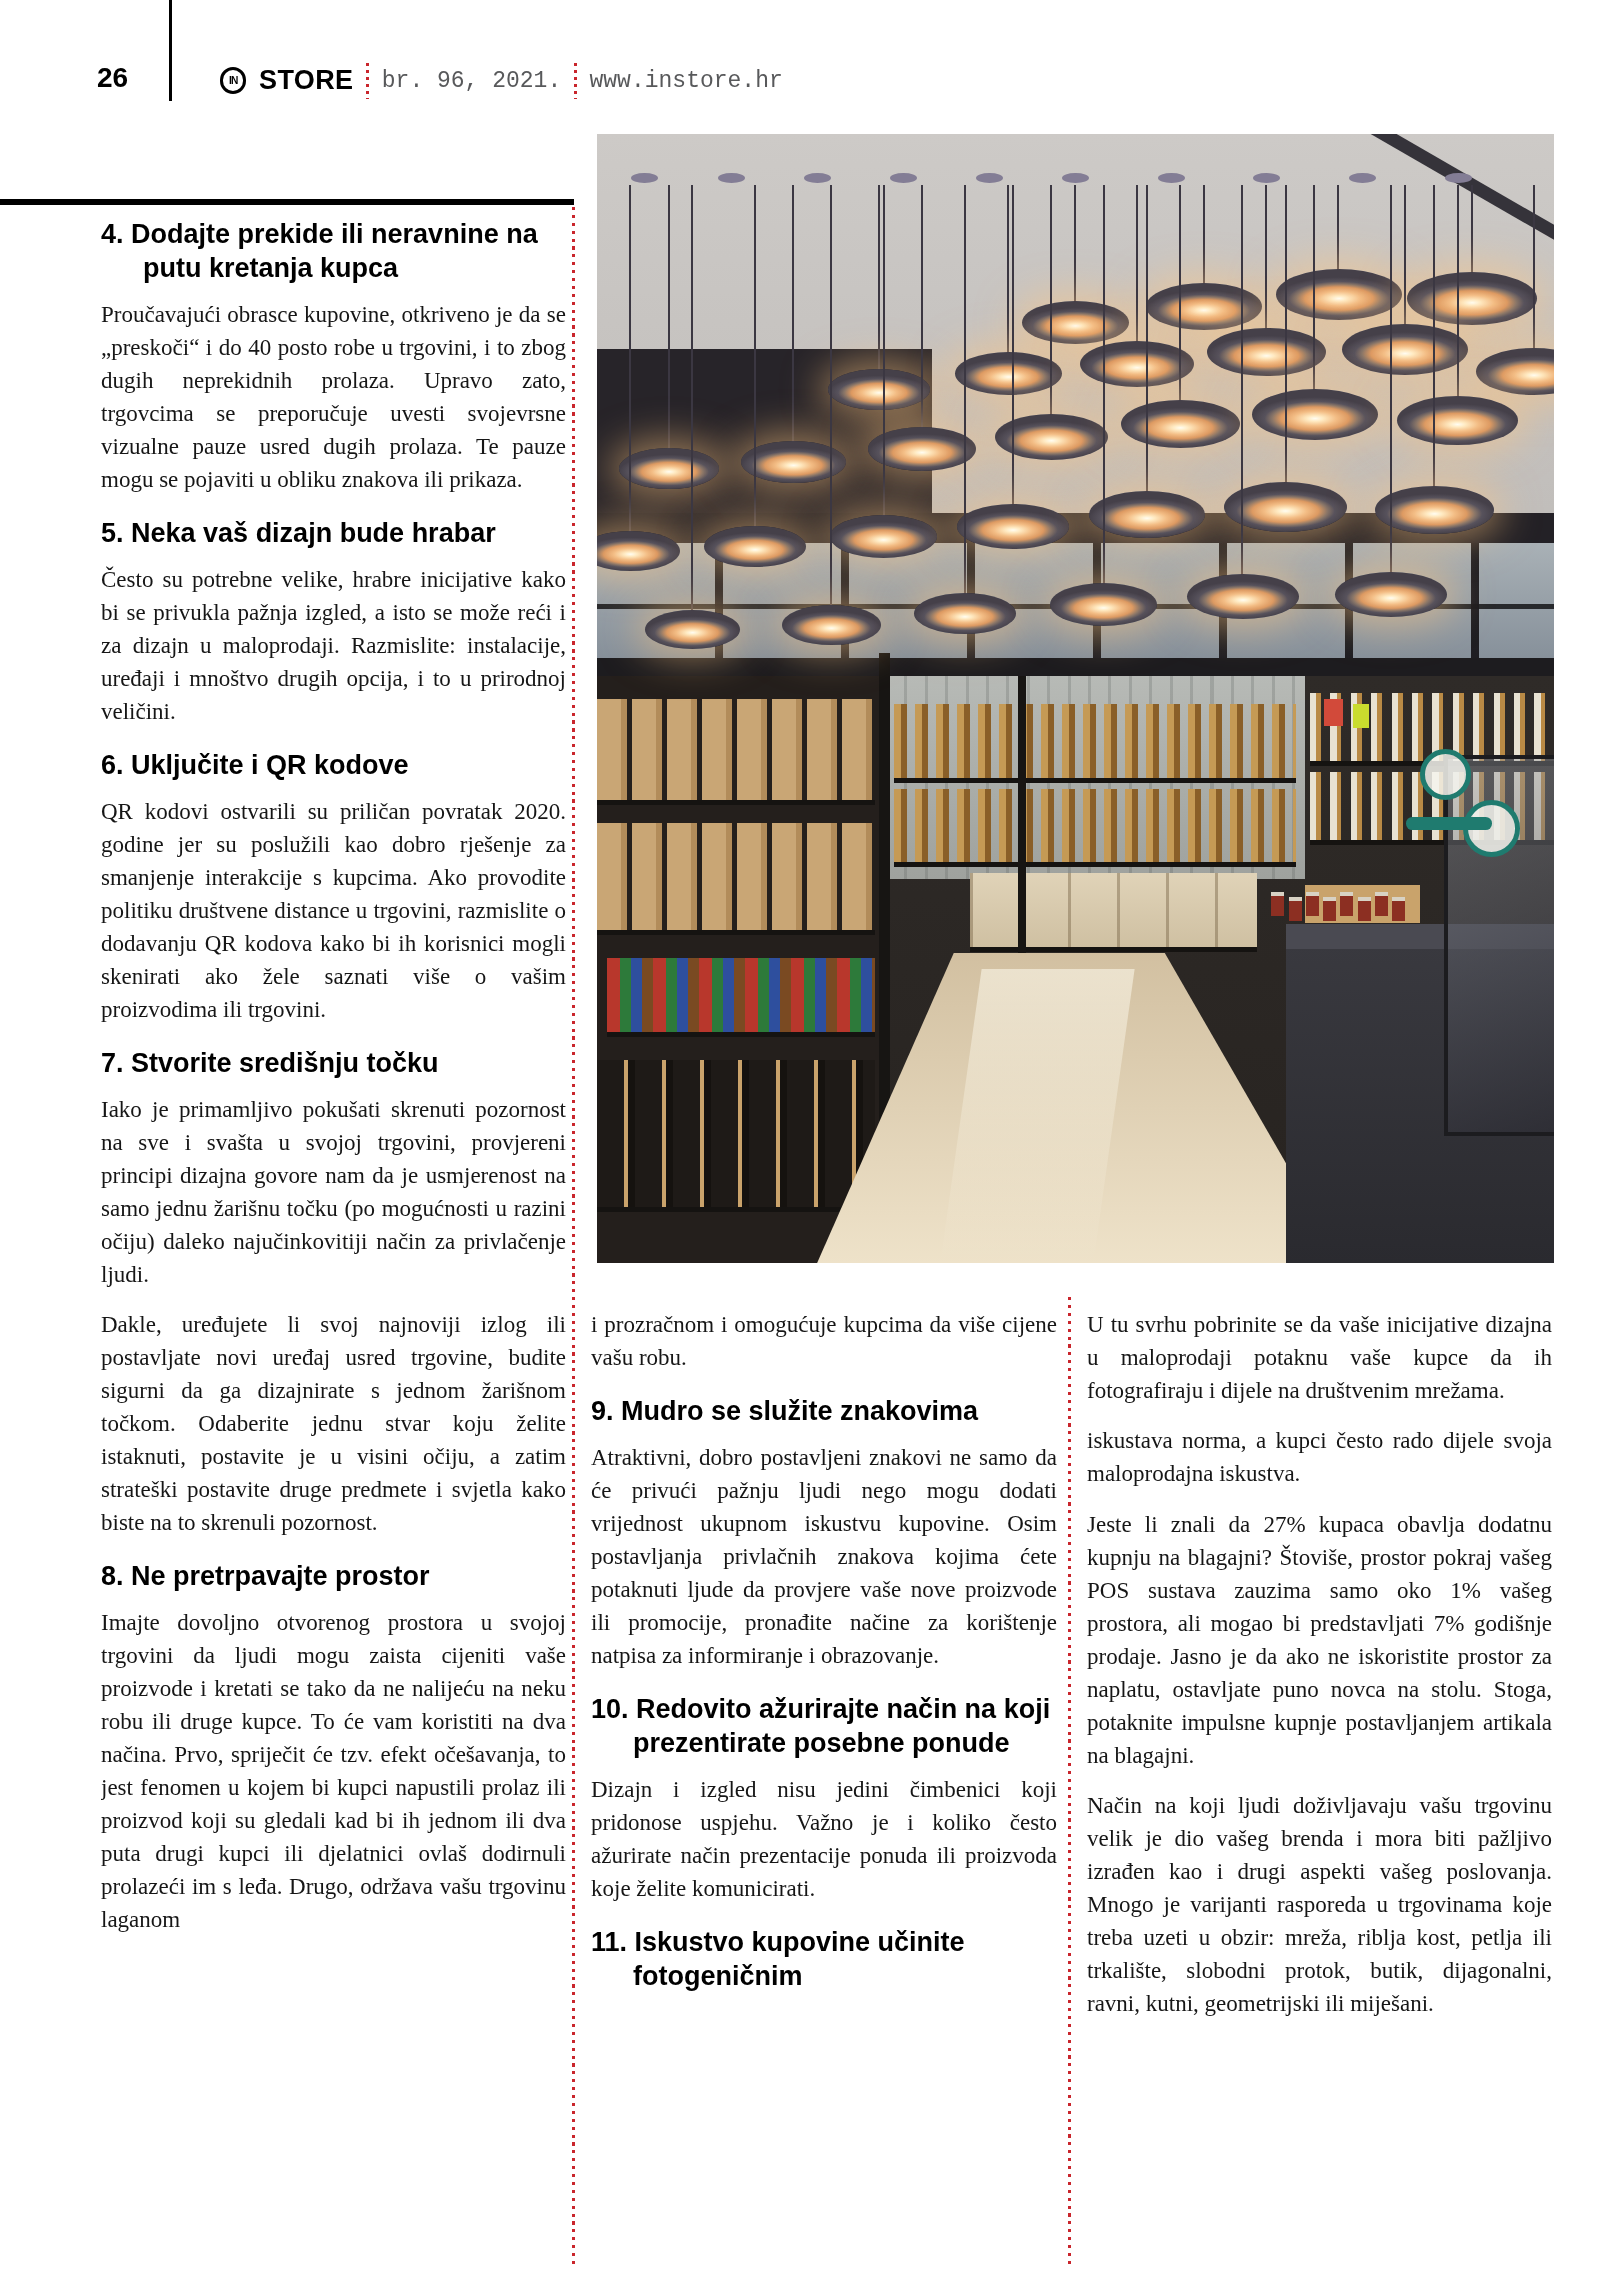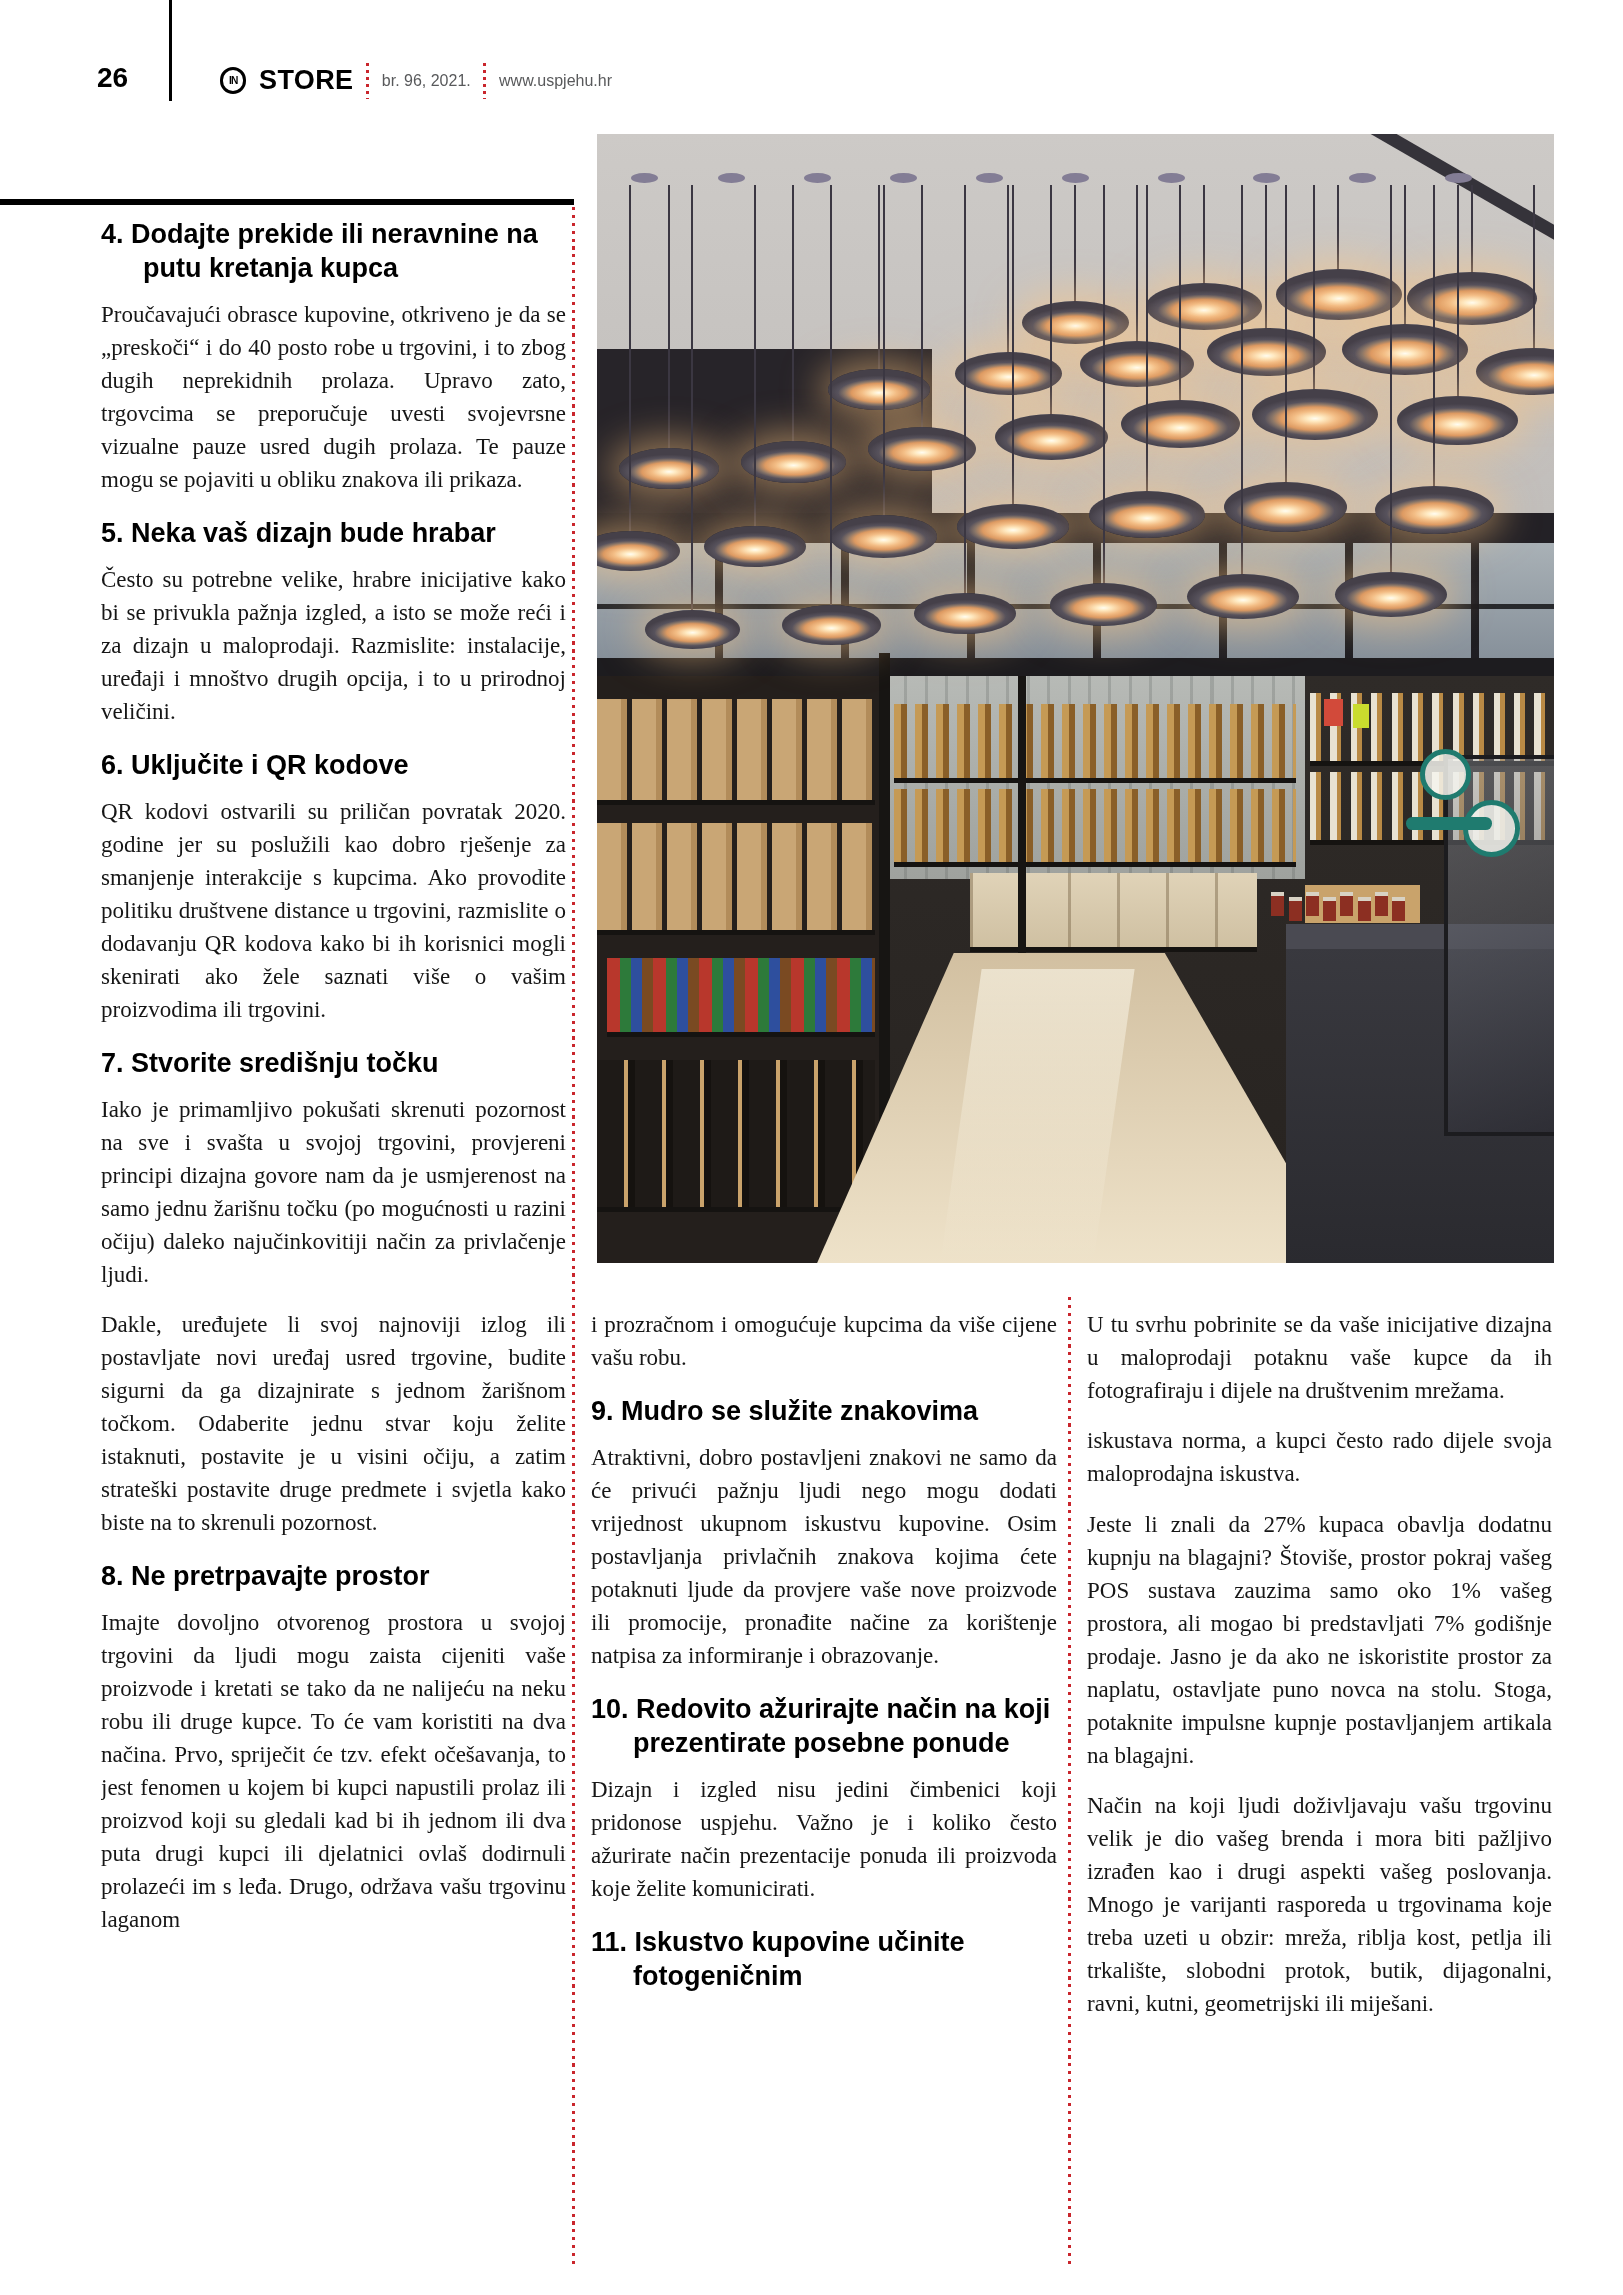--- a/index.html
+++ b/index.html
@@ -10,21 +10,21 @@
   .corner-line{position:absolute;left:169px;top:0;width:3.1px;height:101px;background:#000;}
   .page-number{position:absolute;left:97px;top:64px;font-family:"Liberation Sans","DejaVu Sans",sans-serif;
         font-weight:bold;font-size:28px;line-height:28px;color:#000;}
   .header-meta{position:absolute;left:220px;top:63px;height:35px;display:flex;align-items:center;gap:12.6px;}
   .logo-mark{width:20.4px;height:20.4px;border:3.1px solid #000;border-radius:50%;display:flex;align-items:center;
         justify-content:center;font-family:"Liberation Sans","DejaVu Sans",sans-serif;font-weight:bold;
         font-size:10.2px;letter-spacing:-0.8px;color:#000;}
   .logo-text{font-family:"Liberation Sans","DejaVu Sans",sans-serif;font-weight:800;font-size:27px;
         letter-spacing:0.4px;color:#000;}
   .v-dots{width:3.1px;height:36px;background-image:repeating-linear-gradient(to bottom,var(--accent) 0 3.1px,transparent 3.1px 7px);}
-  .hdr-gray{font-family:Liberation Sans, sans-serif;font-size:16px;color:var(--hdr-gray);}
+  .hdr-gray{font-family:Liberation Mono, monospace;font-size:23px;color:var(--hdr-gray);}
 
   .top-rule{position:absolute;left:0;top:199px;width:574px;height:5.5px;background:#000;}
   .col-sep{position:absolute;width:3.1px;background-image:repeating-linear-gradient(to bottom,var(--accent) 0 3.1px,transparent 3.1px 7.9px);}
   .sep-left{left:572px;top:207px;height:2062px;}
   .sep-right{left:1068px;top:1297px;height:971px;}
 
   
   .column{position:absolute;text-align:justify;}
   .col-left{left:101px;top:217px;width:465px;height:2053px;overflow:hidden;}
   .col-mid{left:591px;top:1308px;width:466px;height:963px;overflow:hidden;}
@@ -85,21 +85,21 @@
 
   <div class="corner-line"></div>
   <div class="page-number">26</div>
 
   <div class="header-meta">
     <span class="logo-mark">IN</span>
     <span class="logo-text">STORE</span>
     <span class="v-dots"></span>
     <span class="hdr-gray">br. 96, 2021.</span>
     <span class="v-dots"></span>
-    <span class="hdr-gray">www.uspjehu.hr</span>
+    <span class="hdr-gray">www.instore.hr</span>
   </div>
 
   <div class="top-rule"></div>
   <div class="col-sep sep-left"></div>
   <div class="col-sep sep-right"></div>
 
   <div class="photo" id="photo">
     <div class="ph ph-ceiling"></div>
     <div class="ph ph-darkbox"></div>
 

